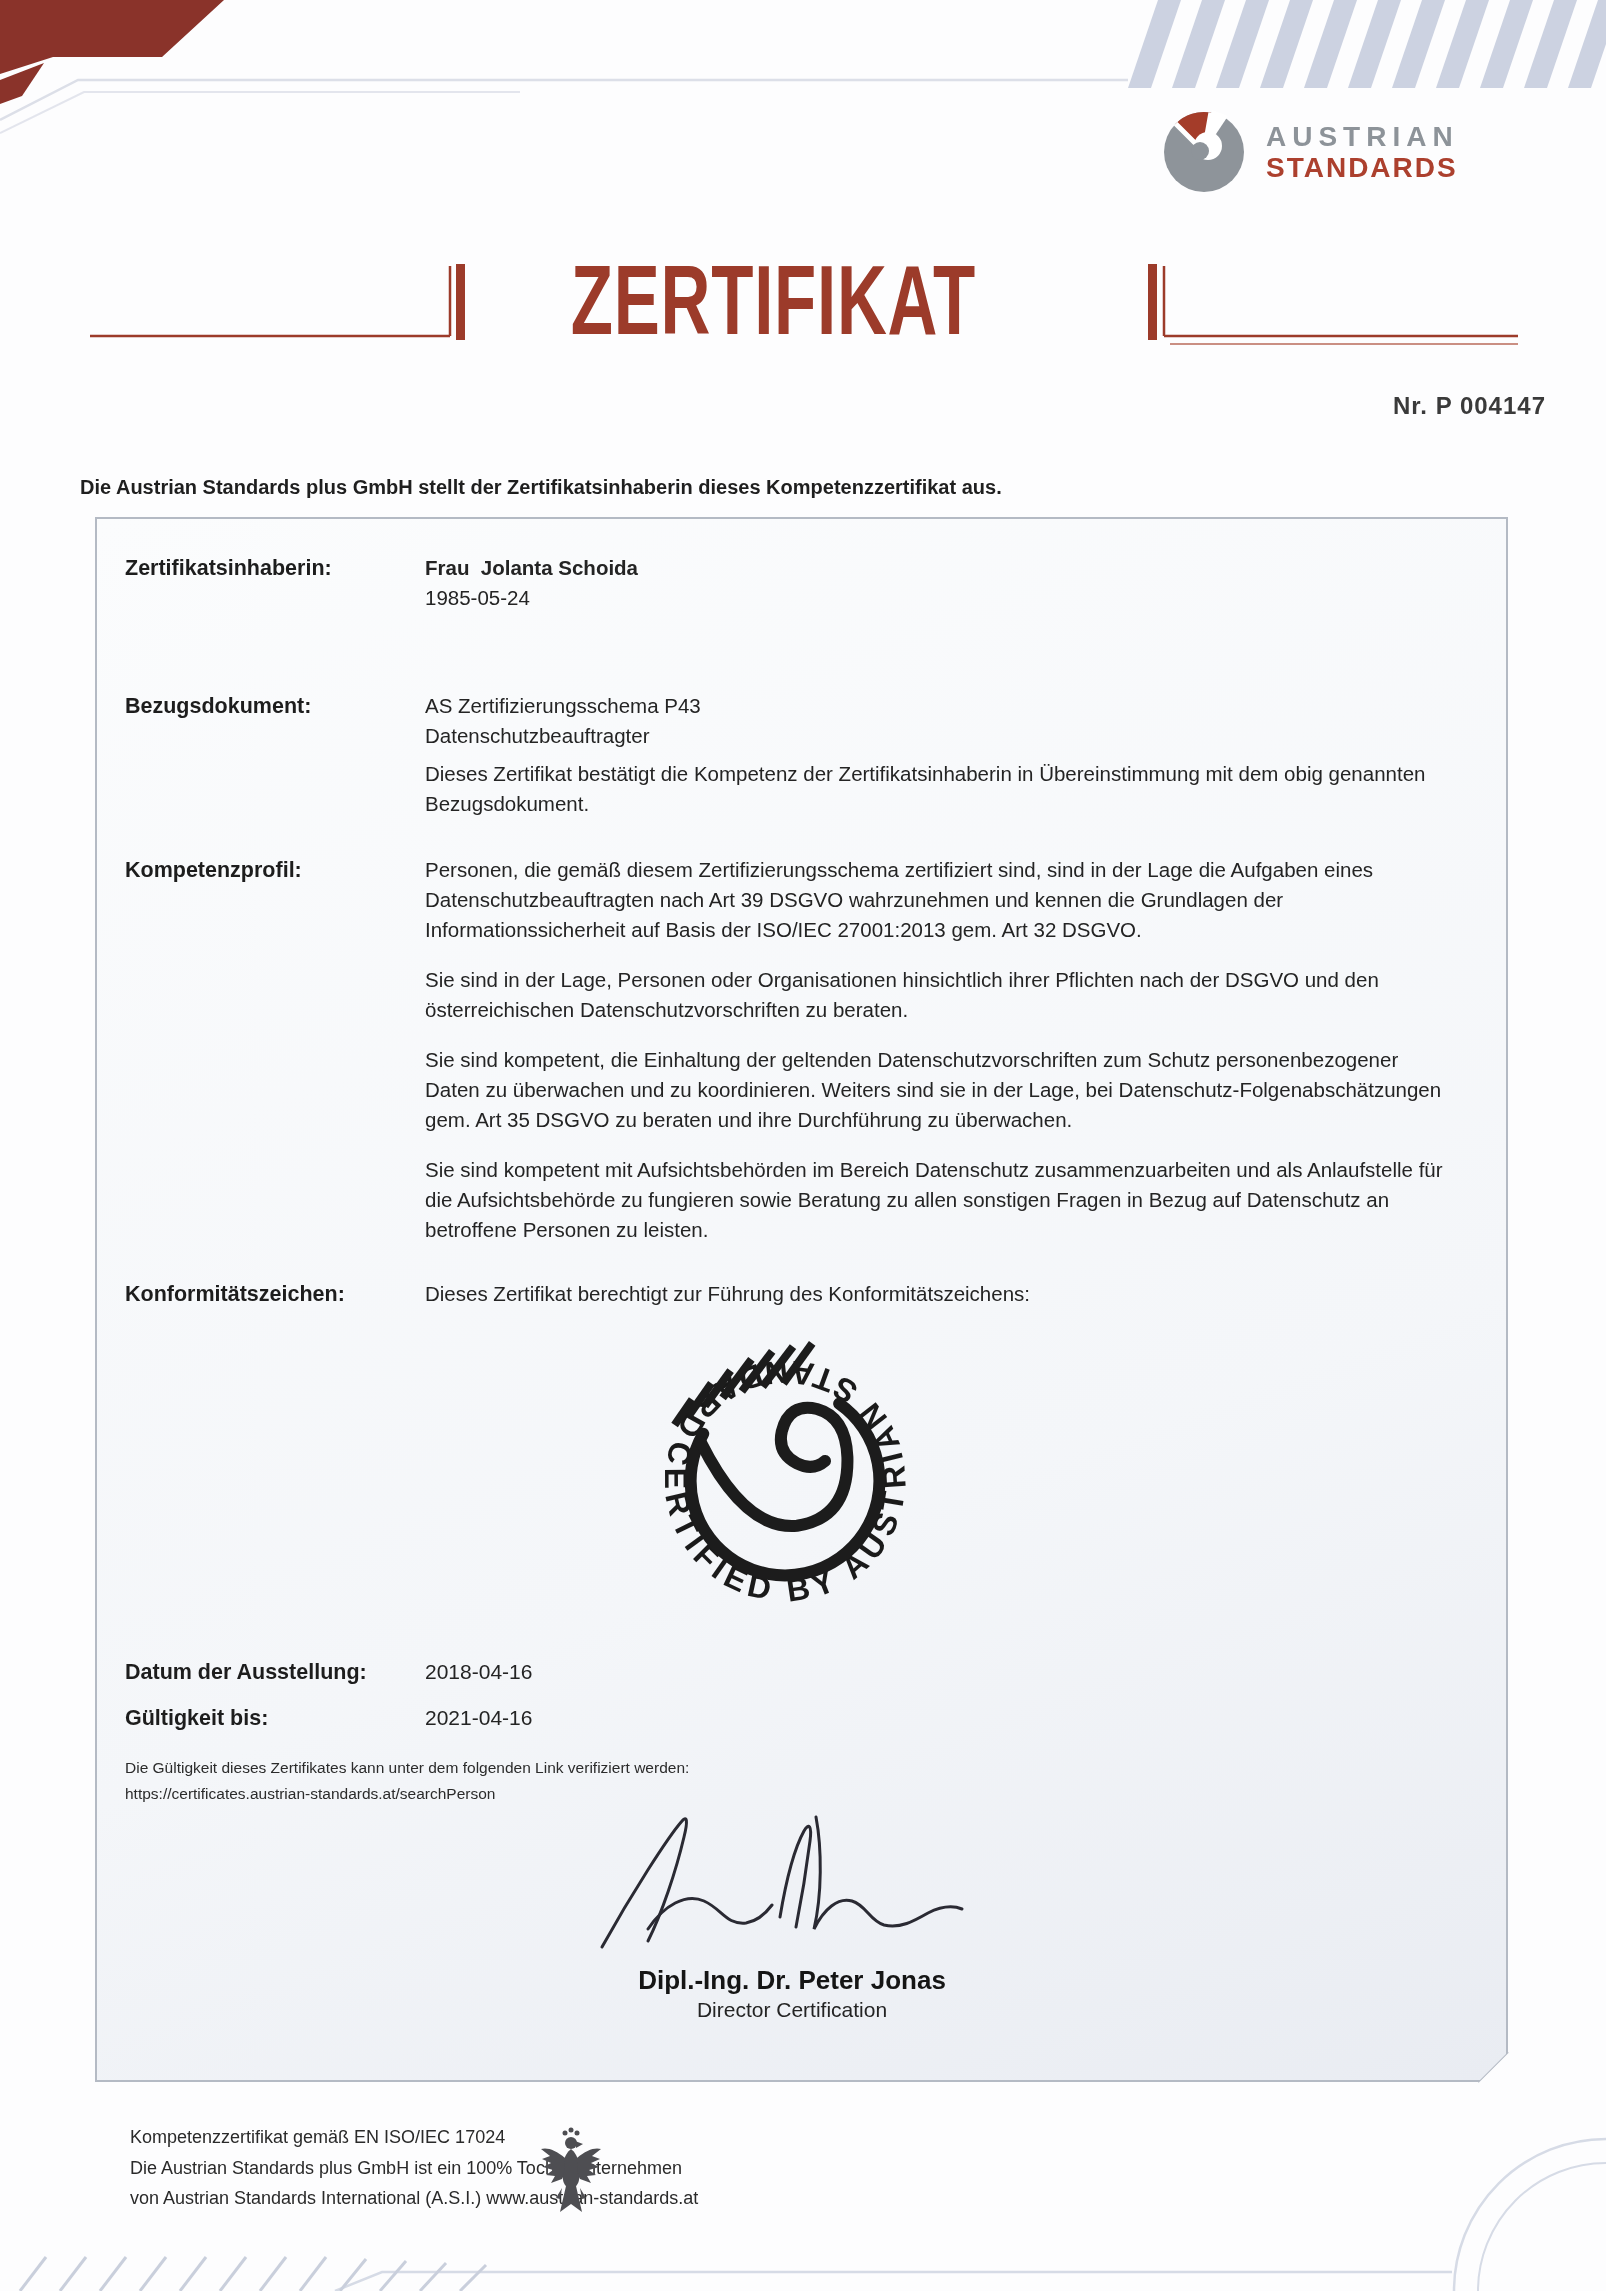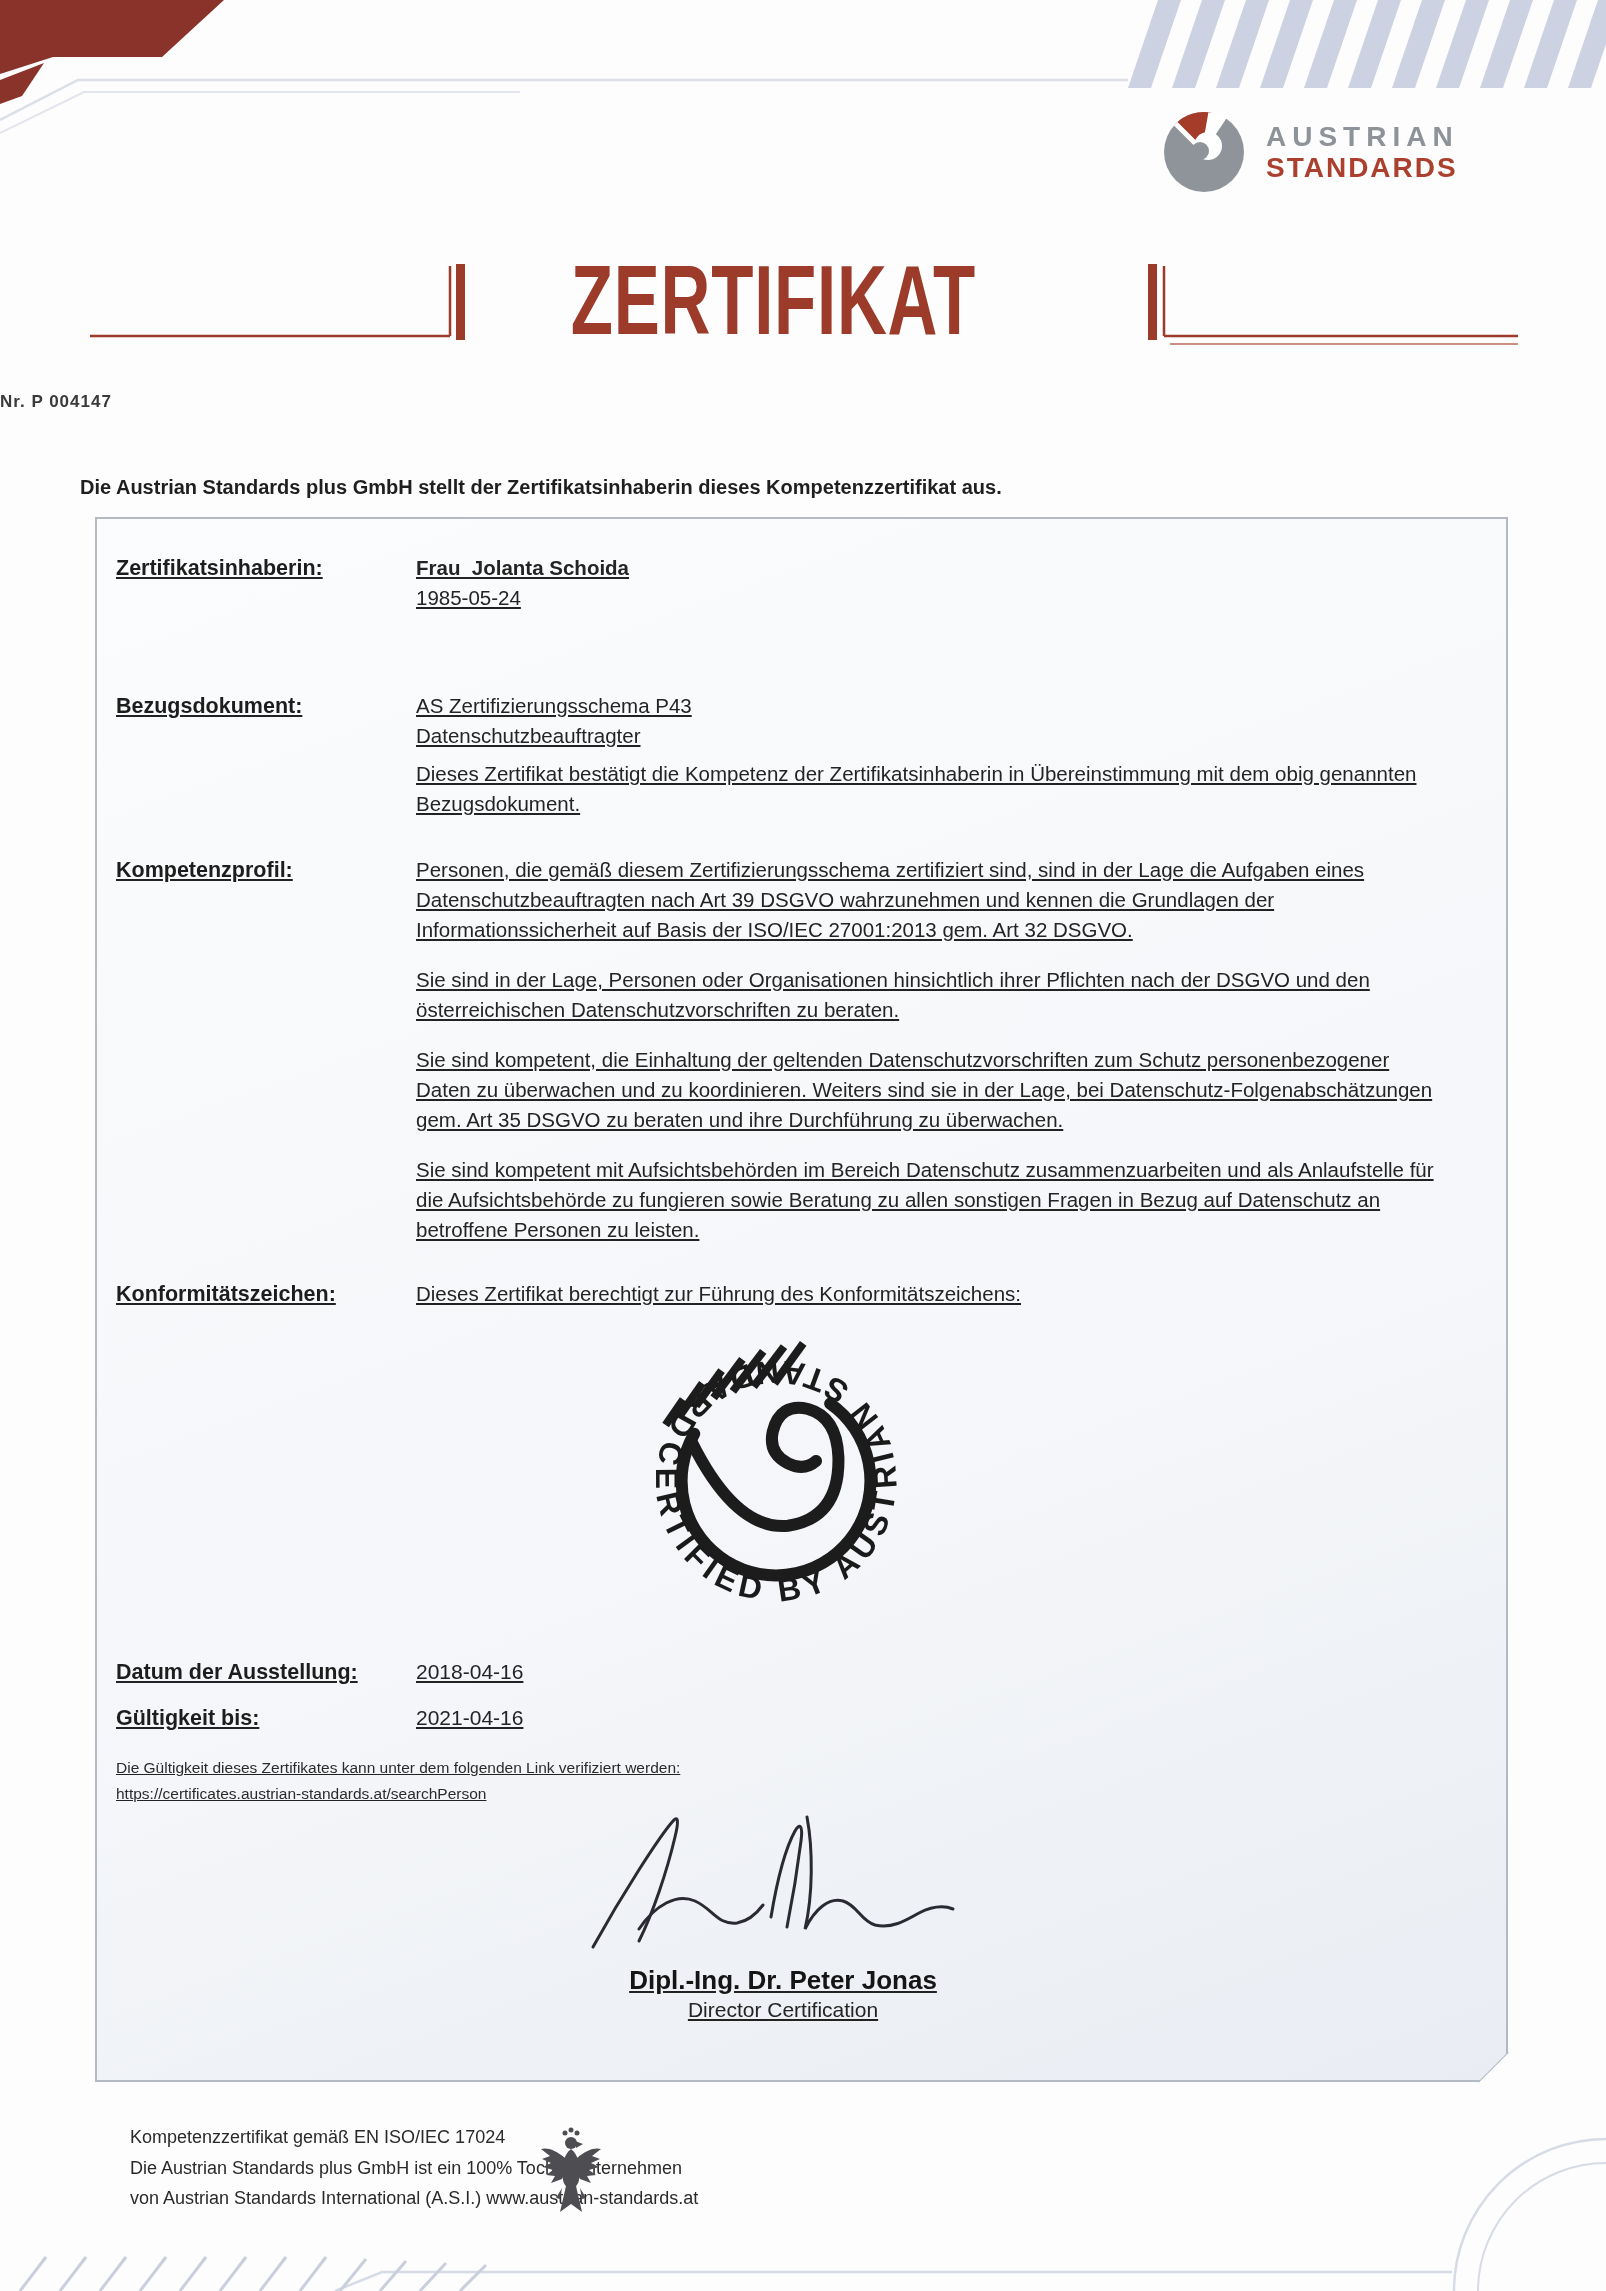--- a/index.html
+++ b/index.html
@@ -13,34 +13,33 @@
   
   .brand{position:absolute;top:104px;left:1158px;display:flex;align-items:center;gap:16px}
   .brand-text{display:flex;flex-direction:column;line-height:1.12}
   .brand-line1{font-size:28px;letter-spacing:6px;color:#8d9399;font-weight:bold}
   .brand-line2{font-size:28px;letter-spacing:2px;color:#ac402e;font-weight:bold}
 
   
   .title{position:absolute;top:252px;left:0;width:1546px;text-align:center;
          font-size:96px;font-weight:bold;color:#9c3b2a;line-height:1;white-space:nowrap}
   .title-inner{display:inline-block;transform:scale(.72,1.03);transform-origin:center;letter-spacing:1px}
-  .cert-number{position:absolute;top:392px;left:0;width:1546px;text-align:left;
-               font-size:17px;font-weight:bold;color:#3a3a3a;letter-spacing:1px}
+  .cert-number{position:absolute;top:392px;left:0;width:1546px;text-align:right;
+               font-size:24px;font-weight:bold;color:#3a3a3a;letter-spacing:1px}
   .intro{position:absolute;top:476px;left:80px;width:1450px;text-align:left;
          font-size:20px;font-weight:bold;color:#1f1f1f}
 
   
   .panel{
     position:absolute;left:95px;top:517px;width:1413px;height:1565px;box-sizing:border-box;
     background:linear-gradient(160deg,#fbfcfd 0%,#f4f6f9 62%,#e9ecf2 100%);
     border:2px solid #b4bac4;
     clip-path:polygon(0 0,100% 0,100% calc(100% - 30px),calc(100% - 30px) 100%,0 100%);
-    padding:34px 30px 0 19px;
+    padding:34px 30px 0 28px;
     filter:drop-shadow(6px 5px 5px rgba(125,131,143,.45));
-    text-decoration:underline;
   }
   .row{display:flex}
   .row .label{flex:none;width:300px;font-size:21.5px;font-weight:bold;color:#1d1d1d;line-height:30px}
   .row .val{flex:1;max-width:1020px;font-size:20.5px;line-height:30px;color:#242424}
   .bold{font-weight:bold}
   .pre{white-space:pre-wrap}
   .row-holder{margin-bottom:78px}
   .ref-note{margin-top:8px}
   .row-bezug{margin-bottom:36px}
   .val p{margin:0 0 20px 0}

